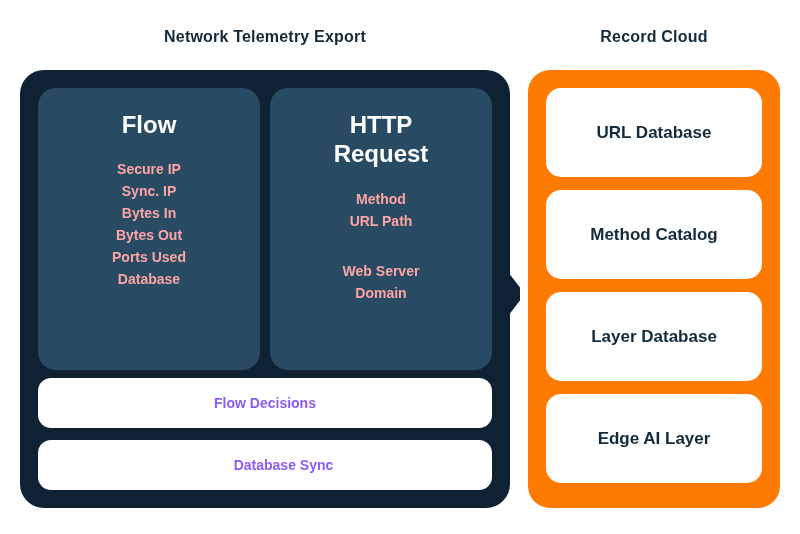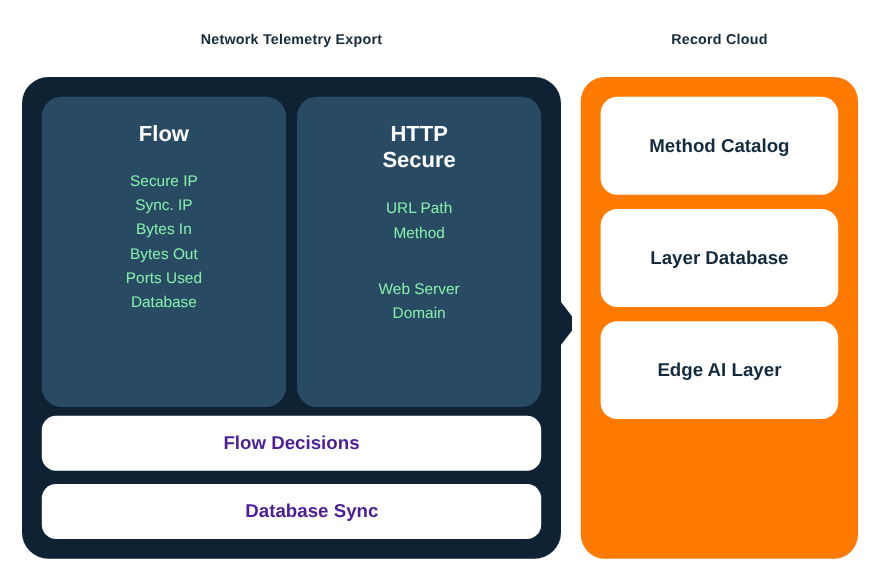--- a/index.html
+++ b/index.html
@@ -16,21 +16,21 @@
     position: relative;
     width: 800px;
     height: 534px;
     background: #ffffff;
     overflow: hidden;
   }
 
   
   .section-title {
     position: absolute;
-    font-size: 13px;
+    font-size: 16px;
     font-weight: bold;
     color: #132a3c;
     letter-spacing: 0.2px;
     text-align: center;
     white-space: nowrap;
   }
   #title-left {
     left: 20px;
     width: 490px;
     top: 28px;
@@ -75,30 +75,31 @@
   .telemetry-card {
     flex: 1 1 0;
     background: #294a63;
     border-radius: 18px;
     padding: 22px 8px 10px 8px;
     box-sizing: border-box;
     text-align: center;
   }
   .telemetry-card .card-title {
     color: #ffffff;
-    font-size: 20px;
+    font-size: 24px;
     font-weight: bold;
     line-height: 1.22;
     margin-bottom: 20px;
     white-space: pre-line;
   }
   .telemetry-card .field-list {
-    color: #86efac;
+    color: #fca5a5;
     font-size: 14px;
     line-height: 1.57;
+    font-weight: bold;
   }
   .telemetry-card .field-item {
     white-space: pre-line;
   }
   .telemetry-card .field-item.spaced {
     margin-top: 29px;
   }
 
   .bottom-bars {
     position: absolute;
@@ -106,22 +107,22 @@
     top: 308px;
     width: 454px;
   }
   .bar {
     height: 50px;
     background: #ffffff;
     border-radius: 13px;
     display: flex;
     align-items: center;
     justify-content: center;
-    color: #4c1d95;
-    font-size: 17px;
+    color: #8b5cf6;
+    font-size: 14px;
     font-weight: bold;
     margin-bottom: 12px;
   }
   .bar:last-child { margin-bottom: 0; padding-left: 37px; }
 
   
   #cloud-panel {
     position: absolute;
     left: 528px;
     top: 70px;
@@ -178,40 +179,41 @@
           <div class="field-item">Bytes In</div>
           <div class="field-item">Bytes Out</div>
           <div class="field-item">Ports Used</div>
           <div class="field-item">Database</div>
         </div>
       </div>
 
 
       <div class="telemetry-card">
         <div class="card-title">HTTP
-Secure</div>
+Request</div>
         <div class="field-list">
+          <div class="field-item">Method</div>
           <div class="field-item">URL Path</div>
-          <div class="field-item">Method</div>
           <div class="field-item spaced">Web Server
 Domain</div>
         </div>
       </div>
 
     </div>
 
     <div class="bottom-bars">
       <div class="bar">Flow Decisions</div>
       <div class="bar">Database Sync</div>
     </div>
 
   </div>
 
   <div id="telemetry-arrow"></div>
   <div id="cloud-notch"></div>
 
   <div id="cloud-panel">
+    <div class="cloud-card">URL Database</div>
     <div class="cloud-card">Method Catalog</div>
     <div class="cloud-card">Layer Database</div>
     <div class="cloud-card">Edge AI Layer</div>
   </div>
 
 </div>
 
 </body></html>

